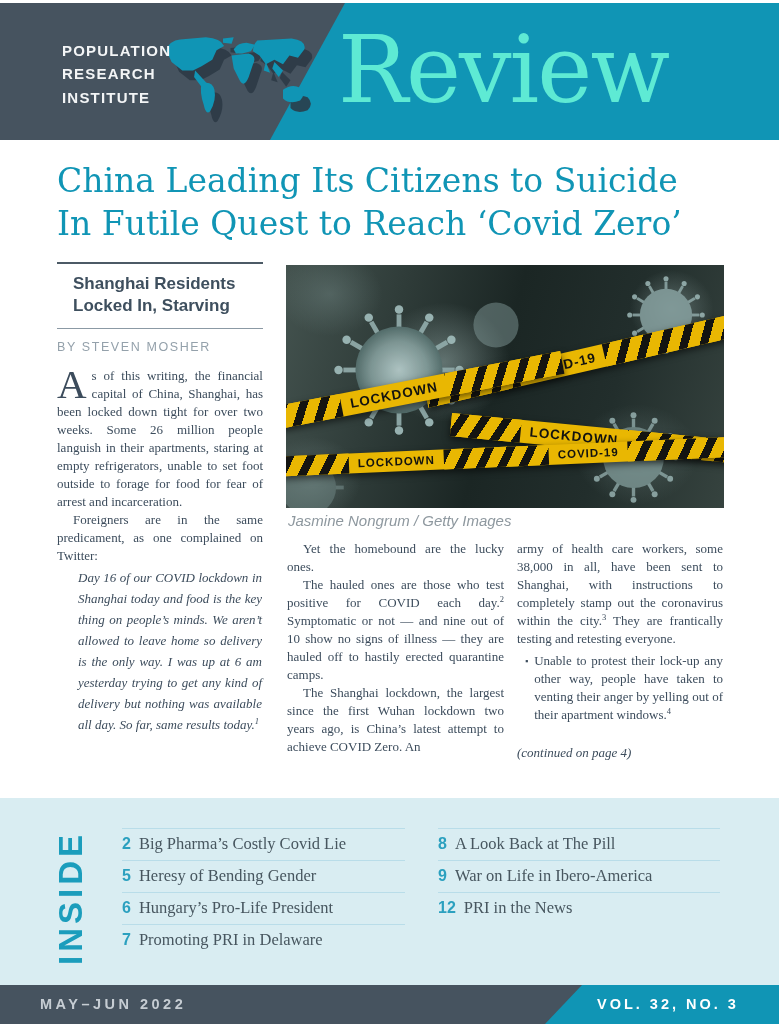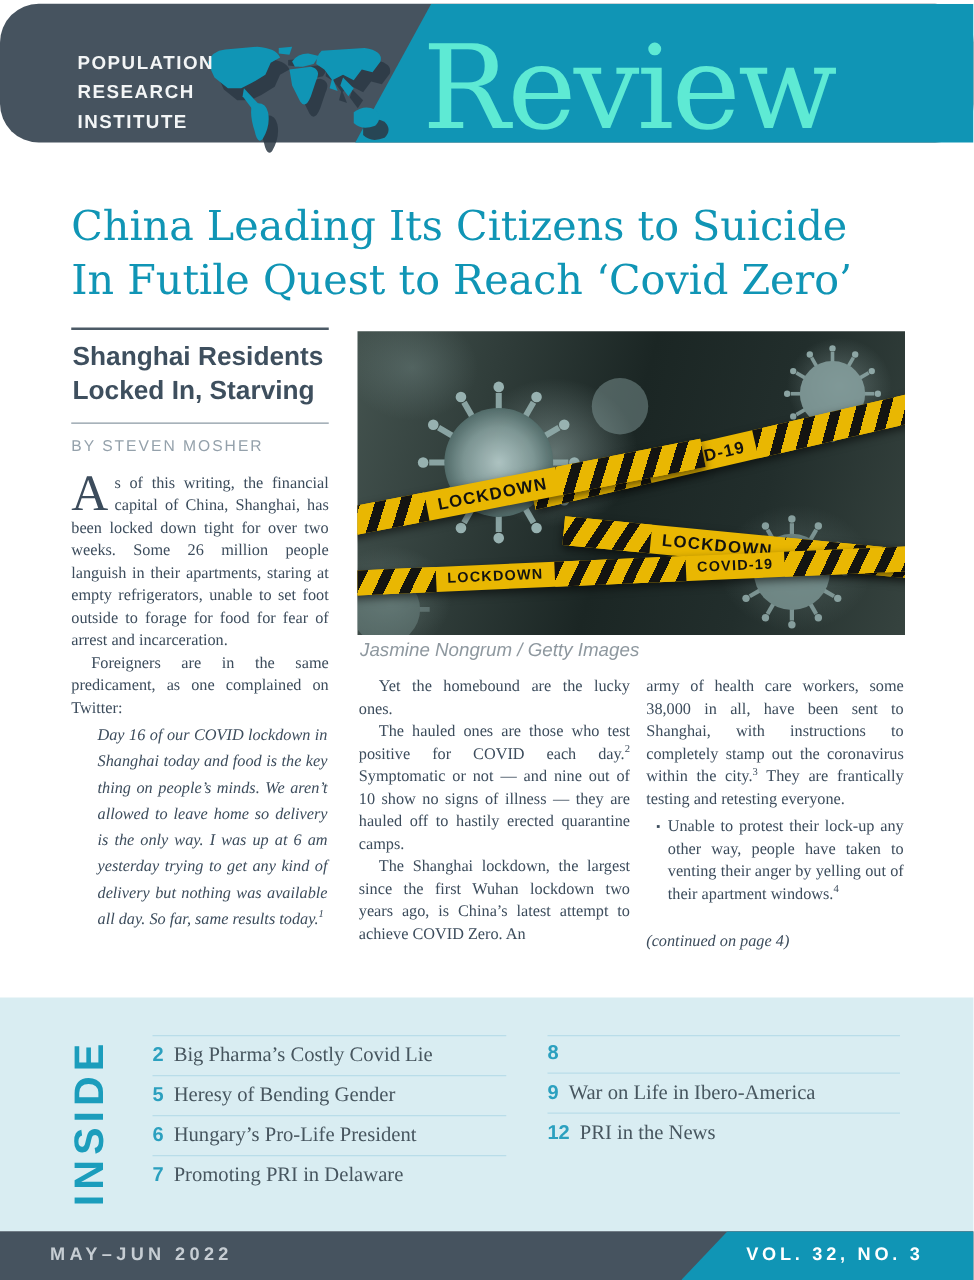--- a/index.html
+++ b/index.html
@@ -1,39 +1,39 @@
 <!DOCTYPE html>
 <html><head>
 <meta charset="utf-8">
 <style>
   html,body{margin:0;padding:0;background:#ffffff;}
   .page{position:relative;width:779px;height:1024px;background:#ffffff;overflow:hidden;
         font-family:"Liberation Serif",serif;}
 
   
-  .header{position:absolute;left:0;top:3px;width:779px;height:111px;background:#46535f;border-radius:31px;}
+  .header{position:absolute;left:0;top:3px;width:779px;height:137px;background:#46535f;}
   .header-teal{position:absolute;inset:0;background:#1095b5;
                clip-path:polygon(345px 0,779px 0,779px 137px,270px 137px);}
   .org-name{position:absolute;left:62px;top:36px;color:#f3f5f6;
             font-family:"Liberation Sans",sans-serif;font-size:15px;font-weight:600;
             letter-spacing:1.2px;line-height:1.55;z-index:3;}
   .map-wrap{position:absolute;left:163px;top:30px;width:150px;height:88px;z-index:2;}
   .masthead-title{position:absolute;left:338px;top:0px;width:430px;color:#5eead4;
             font-family:"DejaVu Serif",serif;font-size:93px;font-weight:500;line-height:135px;
             letter-spacing:-2px;z-index:3;}
 
   
   .headline{position:absolute;left:57px;top:160px;width:680px;color:#1095b5;
             font-family:"DejaVu Serif",serif;font-size:33px;font-weight:500;line-height:1.3;}
 
   
   .col-left{position:absolute;left:57px;top:262px;width:206px;}
   .rule-dark{height:2px;background:#4c5a66;margin-bottom:9px;}
-  .subhead{font-family:"Liberation Sans",sans-serif;font-size:21px;font-weight:600;
-           color:#3e4f5e;line-height:1.27;margin:0 0 12px 1px;}
+  .subhead{font-family:"Liberation Sans",sans-serif;font-size:17px;font-weight:600;
+           color:#3e4f5e;line-height:1.27;margin:0 0 12px 16px;}
   .rule-thin{height:1px;background:#8b99a4;margin-bottom:11px;}
   .byline{font-family:"Liberation Sans",sans-serif;font-size:12.5px;font-weight:500;
           letter-spacing:1.6px;color:#94a1ab;margin-bottom:13px;}
   .bodytext{font-size:13px;line-height:18px;color:#3c4c5c;text-align:justify;}
   .bodytext p{margin:0;}
   .indent{text-indent:16px;}
   .dropcap{float:left;font-size:41px;line-height:33px;padding:1px 5px 0 0;color:#3c4c5c;}
   .quote{font-style:italic;margin:2px 0 0 21px;width:184px;line-height:21px;text-align:justify;}
   sup.fn{font-size:8.5px;line-height:0;vertical-align:super;}
 
@@ -322,20 +322,21 @@
     </div>
     <div class="toc-item">
       <span class="toc-num">7</span>
       <span class="toc-title">Promoting PRI in Delaware</span>
     </div>
   </div>
 
   <div class="toc-col toc-col-right">
     <div class="toc-item">
       <span class="toc-num">8</span>
+      <span class="toc-title">A Look Back at The Pill</span>
     </div>
     <div class="toc-item">
       <span class="toc-num">9</span>
       <span class="toc-title">War on Life in Ibero-America</span>
     </div>
     <div class="toc-item">
       <span class="toc-num">12</span>
       <span class="toc-title">PRI in the News</span>
     </div>
   </div>

